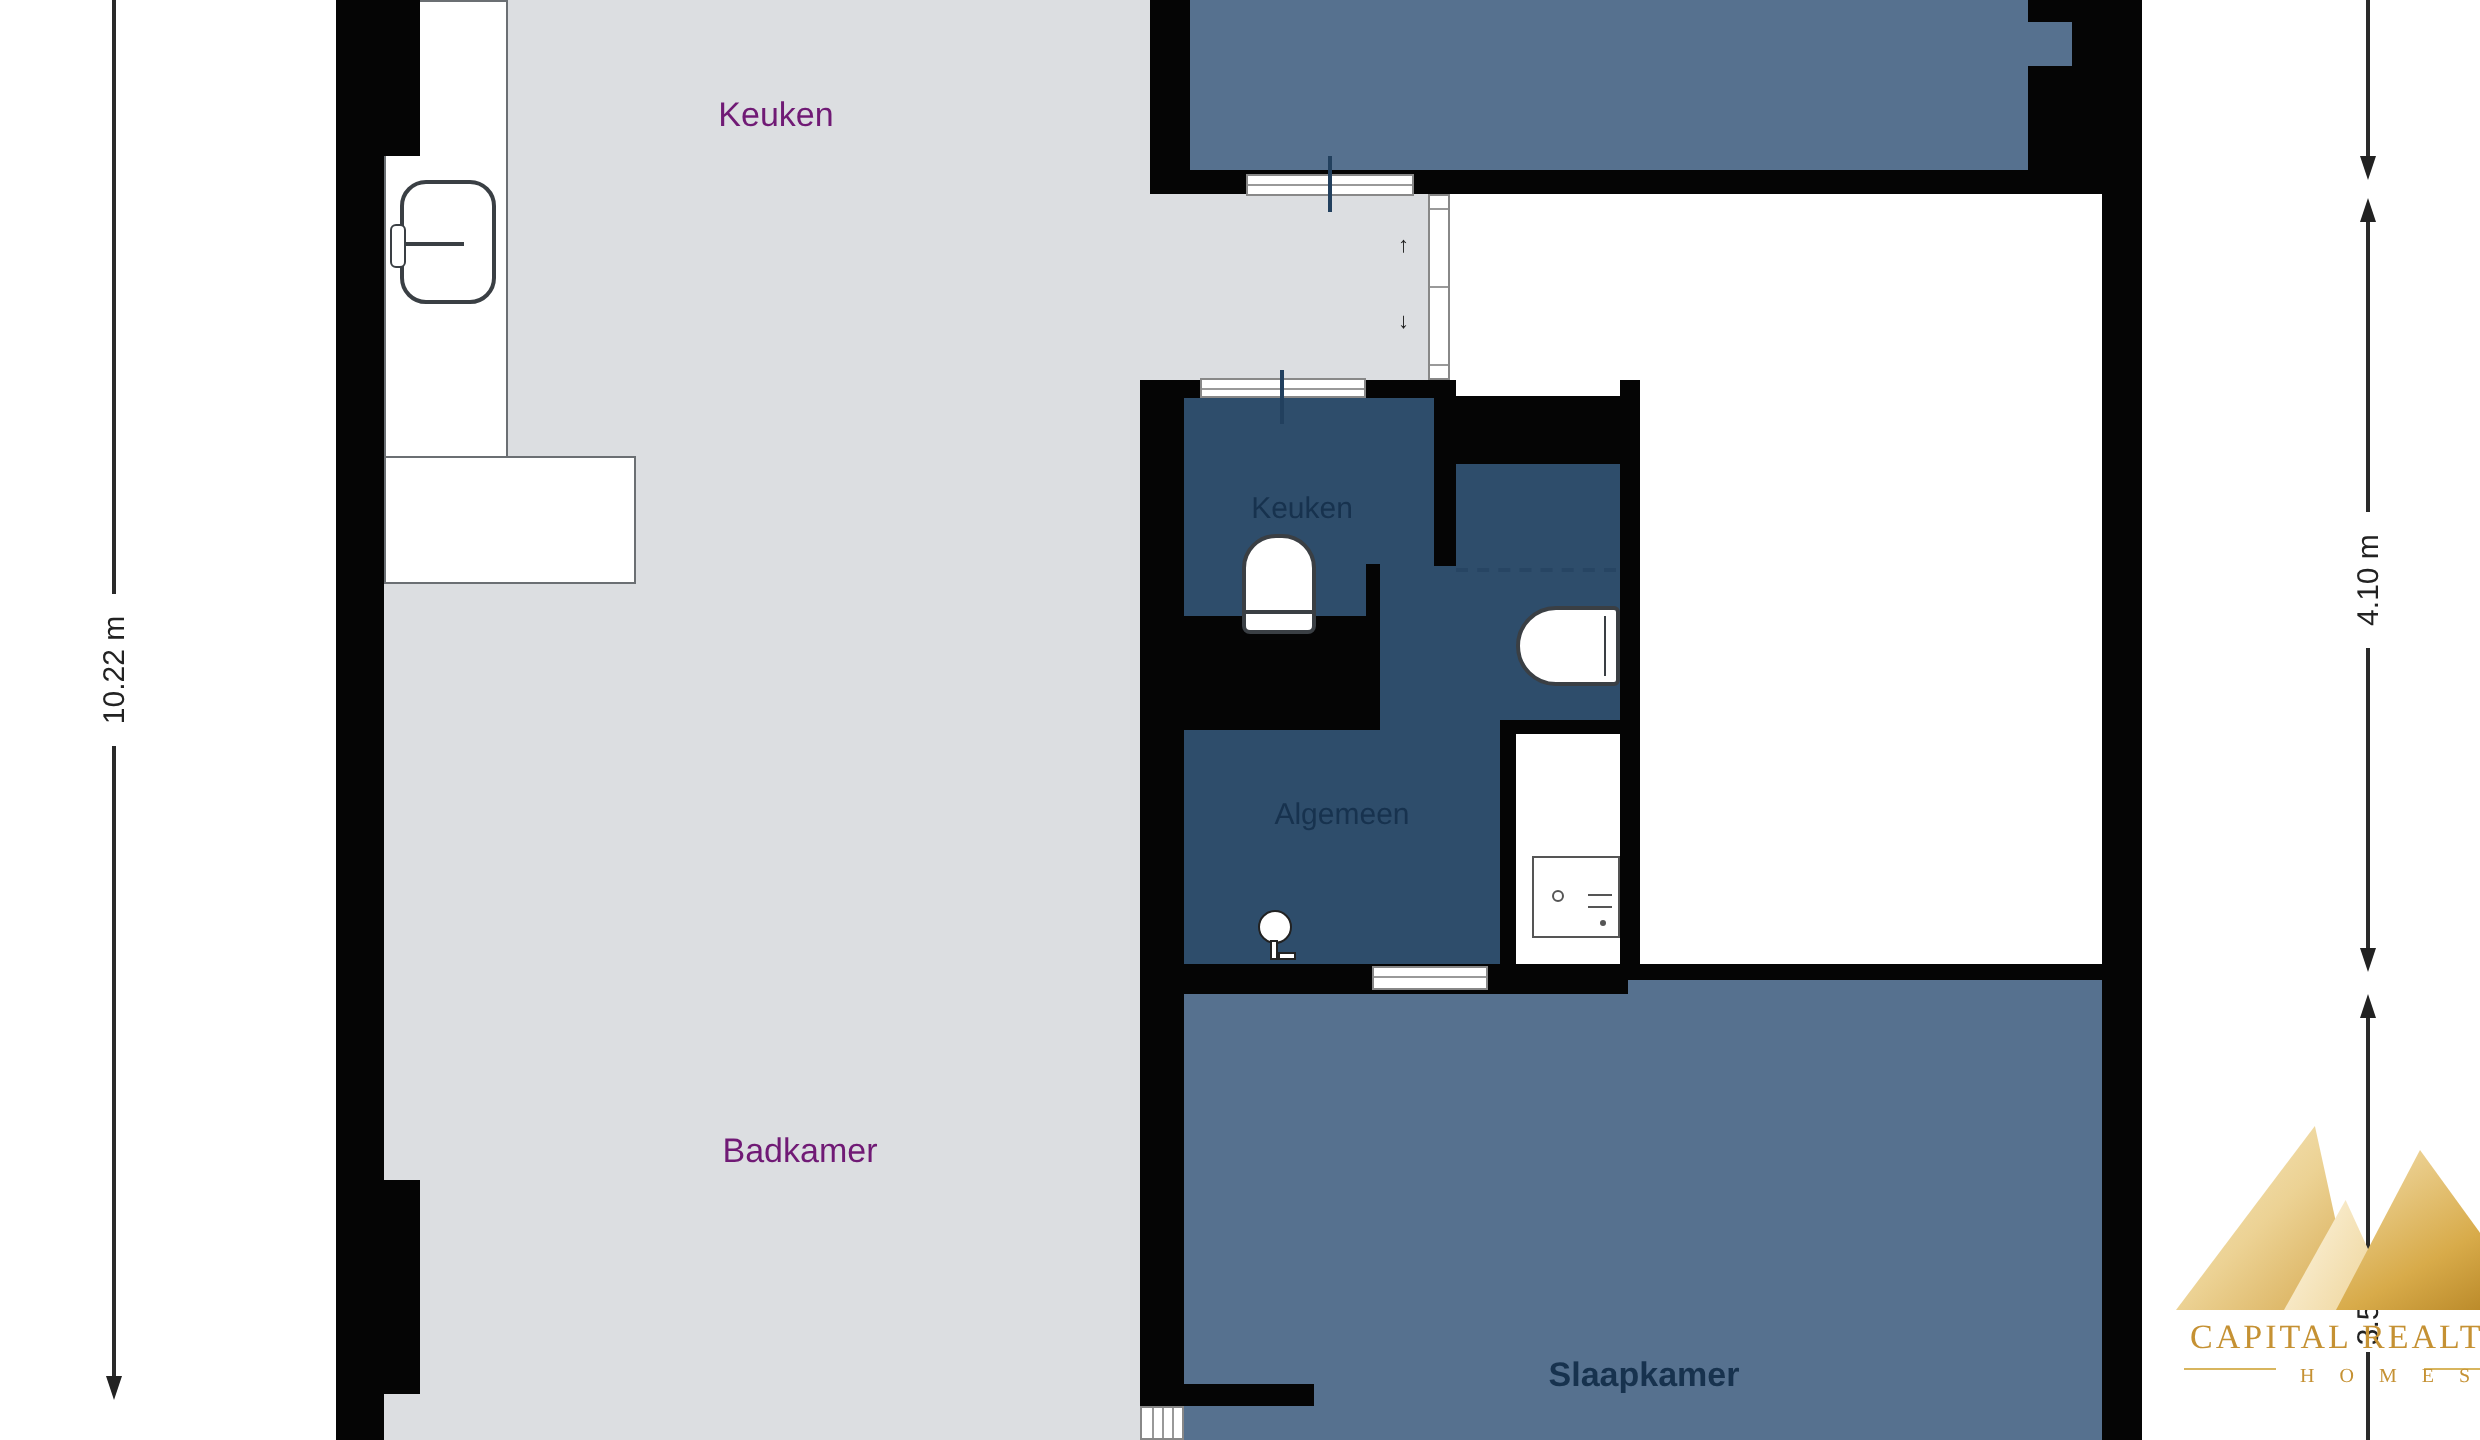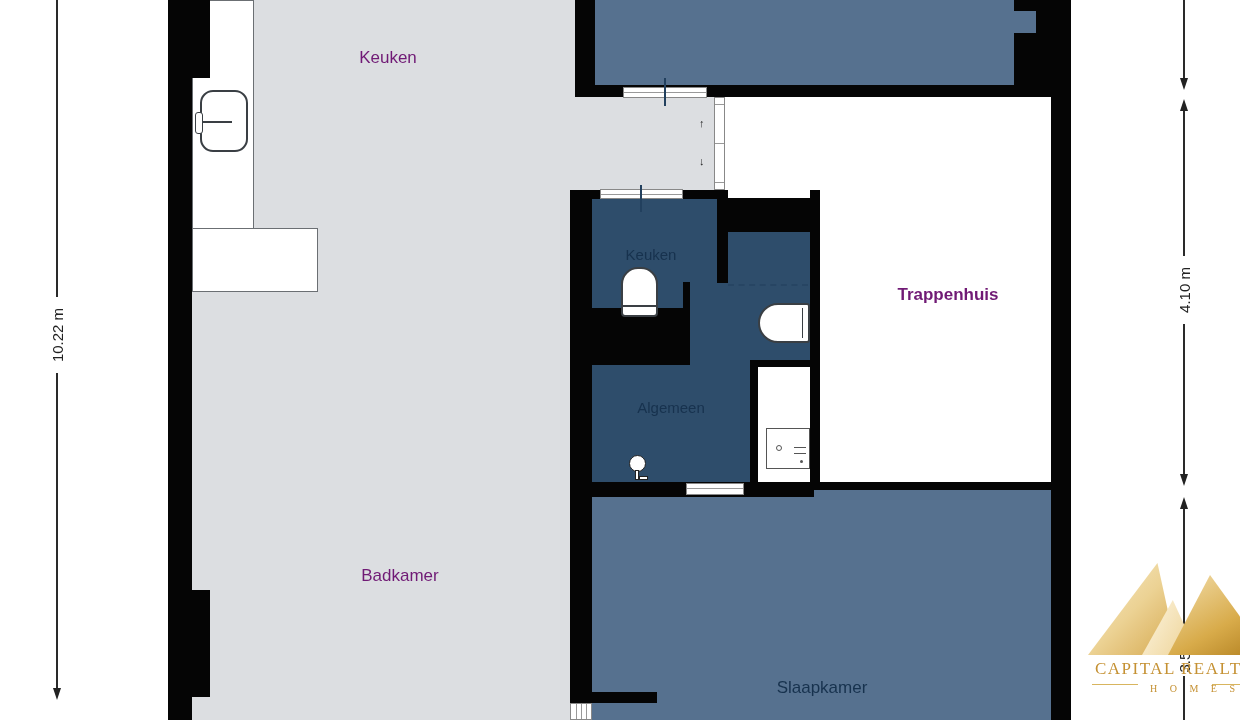--- a/index.html
+++ b/index.html
@@ -123,23 +123,22 @@
     <div class="abs" style="left:9px;top:16px;width:6px;height:6px;border:1px solid #555;border-radius:50%;box-sizing:border-box;"></div>
     <div class="abs" style="left:27px;top:18px;width:12px;height:1px;background:#555;"></div>
     <div class="abs" style="left:27px;top:24px;width:12px;height:1px;background:#555;"></div>
     <div class="abs" style="left:33px;top:31px;width:3px;height:3px;background:#555;border-radius:50%;"></div>
   </div>
 
   <div class="abs label" style="left:328px;top:48px;width:120px;">Keuken</div>
   <div class="abs label label-blue" style="left:601px;top:246px;width:100px;font-size:15px;">Keuken</div>
   <div class="abs label label-blue" style="left:611px;top:399px;width:120px;font-size:15px;">Algemeen</div>
   <div class="abs label" style="left:330px;top:566px;width:140px;">Badkamer</div>
-  <div class="abs label label-blue" style="left:752px;top:678px;width:140px;">Slaapkamer</div>
+  <div class="abs label label-blue" style="left:752px;top:678px;width:140px;font-weight:bold;">Slaapkamer</div>
   <div class="abs label label-bold" style="left:858px;top:284px;width:180px;">
-    <div>Trappenhuis</div>
   </div>
 
   <div class="abs dim-line" style="left:56px;top:0;height:297px;"></div>
   <div class="abs dim-text" style="left:22px;top:327px;width:70px;height:16px;">10.22 m</div>
   <div class="abs dim-line" style="left:56px;top:373px;height:317px;"></div>
   <div class="abs arrow-down" style="left:53px;top:688px;"></div>
 
   <div class="abs dim-line" style="left:1183px;top:0;height:80px;"></div>
   <div class="abs arrow-down" style="left:1180px;top:78px;"></div>
   <div class="abs arrow-up" style="left:1180px;top:99px;"></div>

